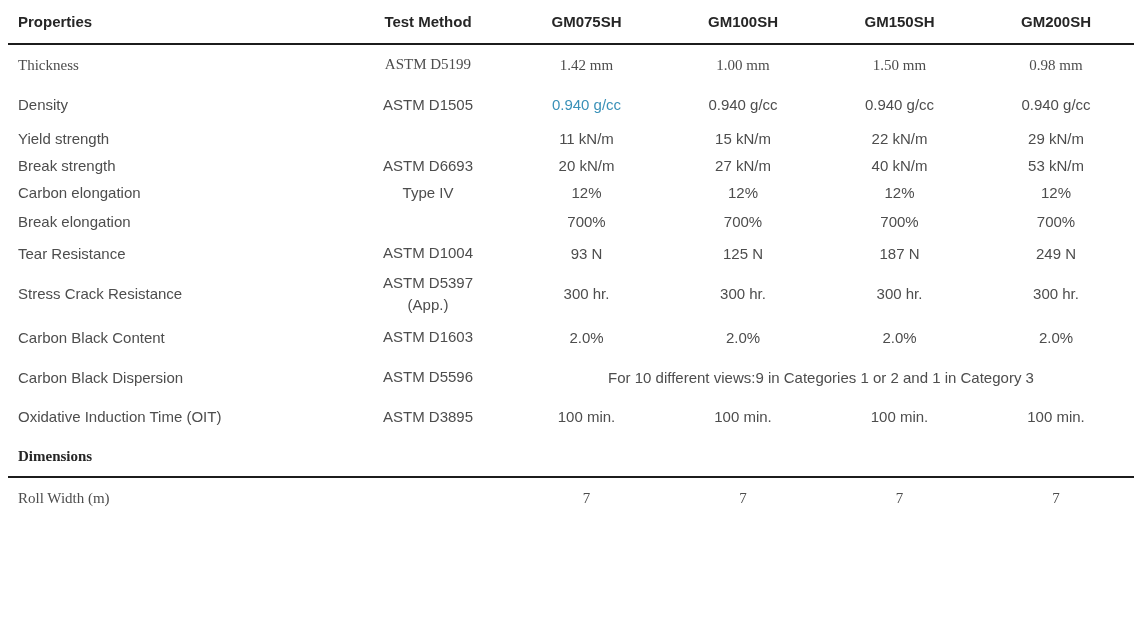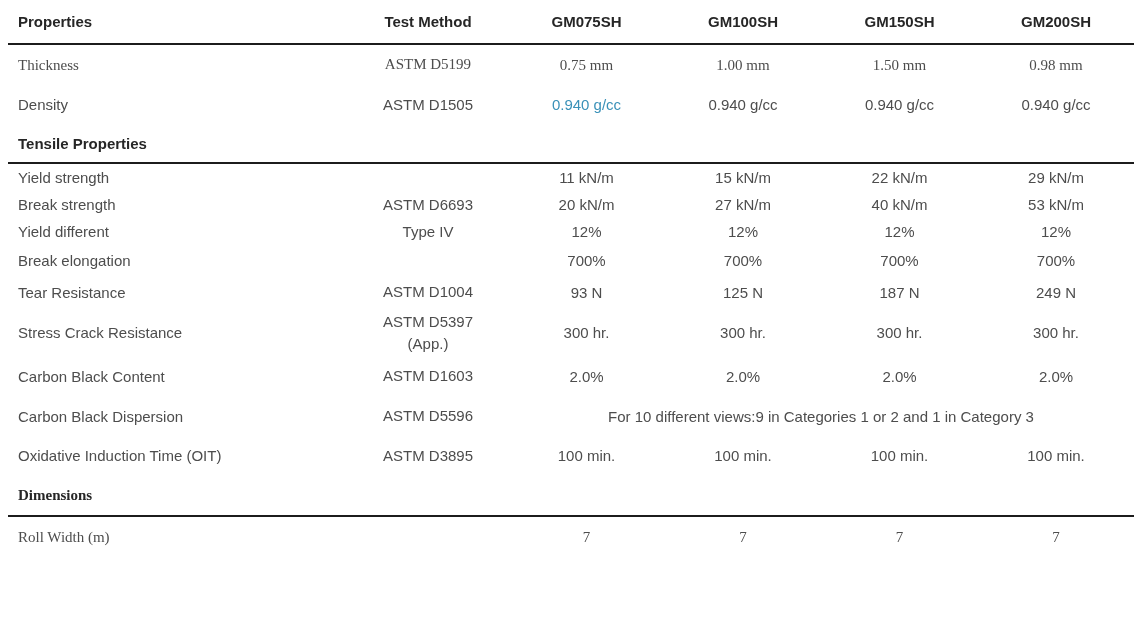--- a/index.html
+++ b/index.html
@@ -74,54 +74,51 @@
       <th>GM075SH</th>
       <th>GM100SH</th>
       <th>GM150SH</th>
       <th>GM200SH</th>
     </tr>
   </thead>
   <tbody>
     <tr class="h41">
       <td class="c-label">Thickness</td>
       <td class="c-method">ASTM D5199</td>
-      <td>0.75 mm</td>
+      <td>1.42 mm</td>
       <td>1.00 mm</td>
       <td>1.50 mm</td>
       <td>0.98 mm</td>
     </tr>
     <tr class="h39">
       <td class="c-label">Density</td>
       <td class="c-method">ASTM D1505</td>
       <td class="link">0.940 g/cc</td>
       <td>0.940 g/cc</td>
       <td>0.940 g/cc</td>
       <td>0.940 g/cc</td>
-    </tr>
-    <tr class="section h39">
-      <td colspan="6">Tensile Properties</td>
     </tr>
     <tr class="h28">
       <td class="c-label">Yield strength</td>
       <td class="c-method"></td>
       <td>11 kN/m</td>
       <td>15 kN/m</td>
       <td>22 kN/m</td>
       <td>29 kN/m</td>
     </tr>
     <tr class="h27">
       <td class="c-label">Break strength</td>
       <td class="c-method">ASTM D6693</td>
       <td>20 kN/m</td>
       <td>27 kN/m</td>
       <td>40 kN/m</td>
       <td>53 kN/m</td>
     </tr>
     <tr class="h27">
-      <td class="c-label">Yield different</td>
+      <td class="c-label">Carbon elongation</td>
       <td class="c-method">Type IV</td>
       <td>12%</td>
       <td>12%</td>
       <td>12%</td>
       <td>12%</td>
     </tr>
     <tr class="h30">
       <td class="c-label">Break elongation</td>
       <td class="c-method"></td>
       <td>700%</td>

